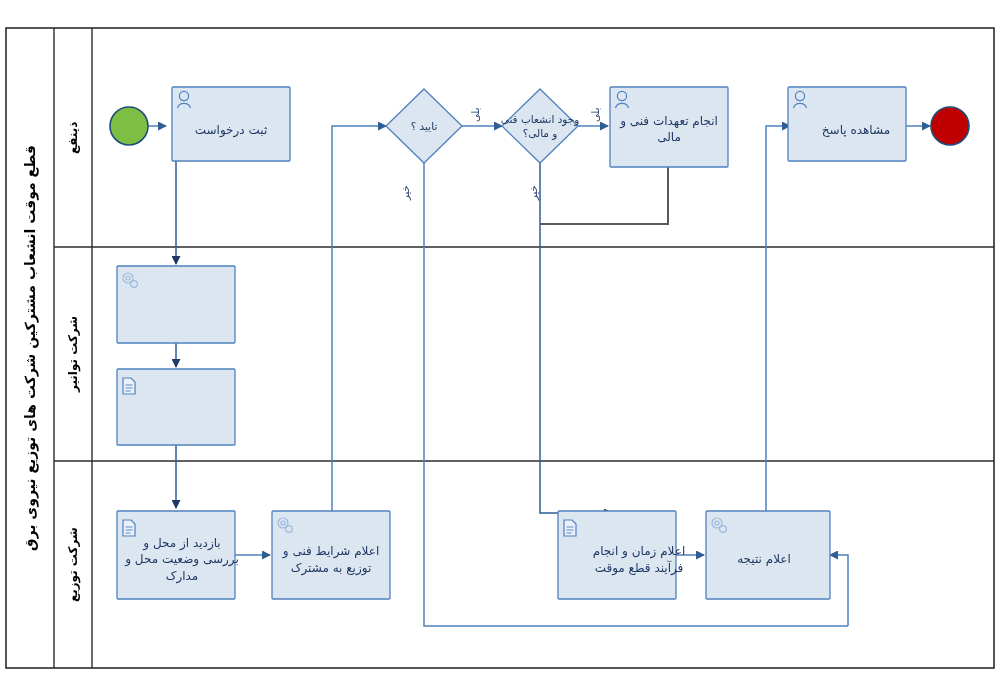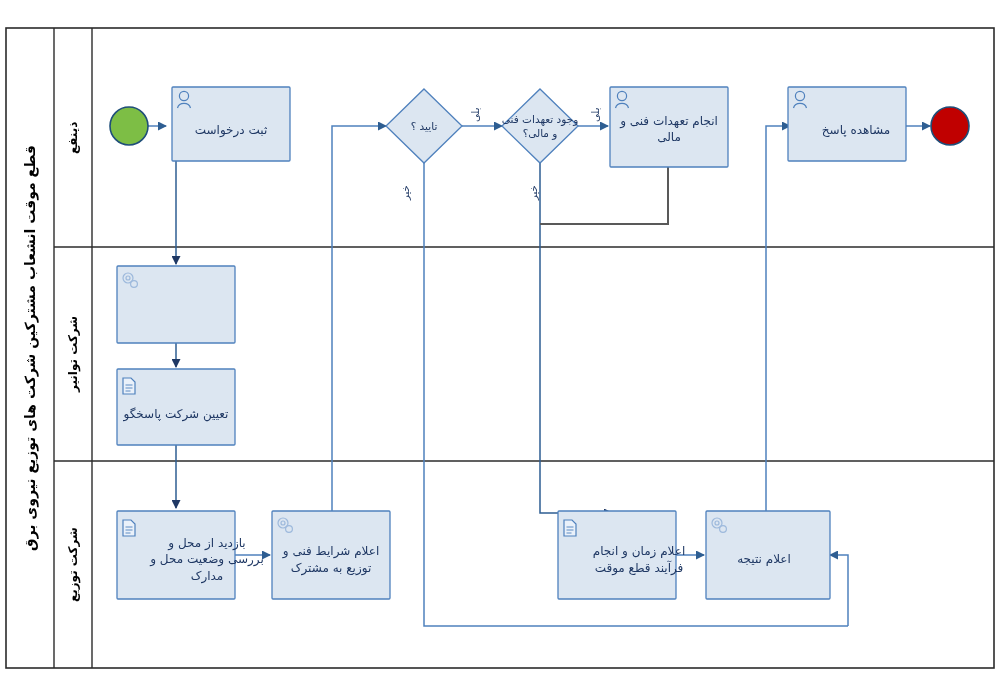--- a/index.html
+++ b/index.html
@@ -165,31 +165,30 @@
   <div class="poollbl" style="left:6px;top:28px;width:48px;height:640px;">قطع موقت انشعاب مشترکین شرکت های توزیع نیروی برق</div>
 
   <div class="lanelbl" style="left:54px;top:28px;width:38px;height:219px;">ذینفع</div>
   <div class="lanelbl" style="left:54px;top:247px;width:38px;height:214px;">شرکت توانیر</div>
   <div class="lanelbl" style="left:54px;top:461px;width:38px;height:207px;">شرکت توزیع</div>
 
   <div class="nodelabel tasklbl" style="left:172px;top:99px;width:118px;height:62px;">ثبت درخواست</div>
 
   <div class="nodelabel gwlbl" style="left:388px;top:112px;width:72px;height:28px;">تایید ؟</div>
 
-  <div class="nodelabel gwlbl" style="left:500px;top:108px;width:80px;height:36px;">وجود تعهدات فنی
+  <div class="nodelabel gwlbl" style="left:500px;top:108px;width:80px;height:36px;">وجود انشعاب فنی
 و مالی؟</div>
 
   <div class="nodelabel tasklbl" style="left:608px;top:99px;width:122px;height:60px;">انجام تعهدات فنی و مالی</div>
 
   <div class="nodelabel tasklbl" style="left:788px;top:99px;width:136px;height:62px;">مشاهده پاسخ</div>
 
 
-  <div class="nodelabel tasklbl" style="left:117px;top:384px;width:118px;height:61px;">تعیین شرکت پاسخگو</div>
-
-  <div class="nodelabel tasklbl" style="left:126px;top:520px;width:130px;height:79px;padding-left:16px;">بازدید از محل و
+
+  <div class="nodelabel tasklbl" style="left:117px;top:520px;width:130px;height:79px;">بازدید از محل و
 بررسی وضعیت محل و
 مدارک</div>
 
   <div class="nodelabel tasklbl" style="left:272px;top:520px;width:118px;height:79px;">اعلام شرایط فنی و
 توزیع به مشترک</div>
 
   <div class="nodelabel tasklbl" style="left:580px;top:520px;width:118px;height:79px;">اعلام زمان و انجام
 فرآیند قطع موقت</div>
 
   <div class="nodelabel tasklbl" style="left:706px;top:520px;width:116px;height:79px;">اعلام نتیجه</div>

